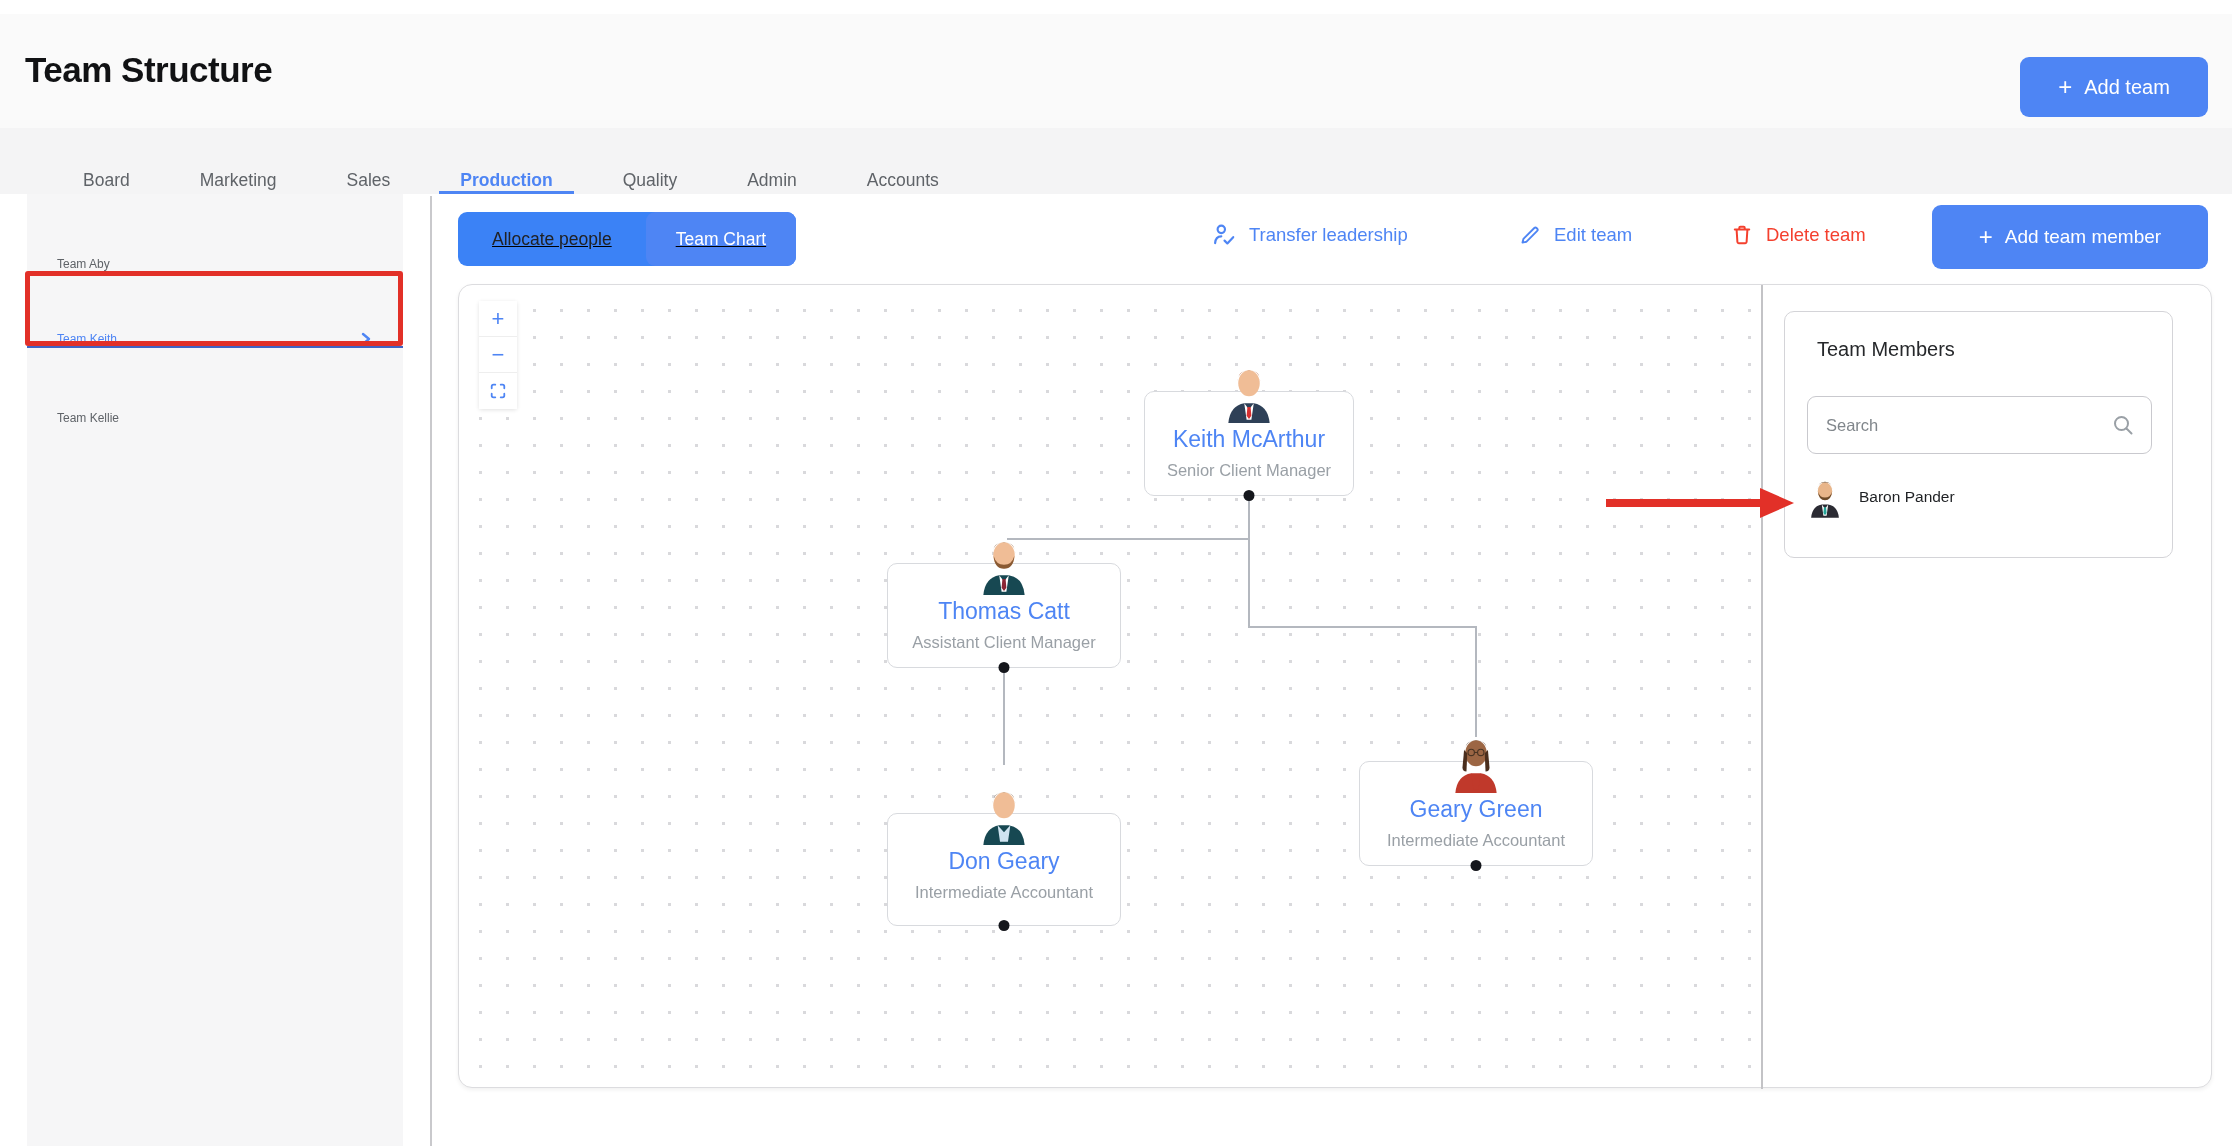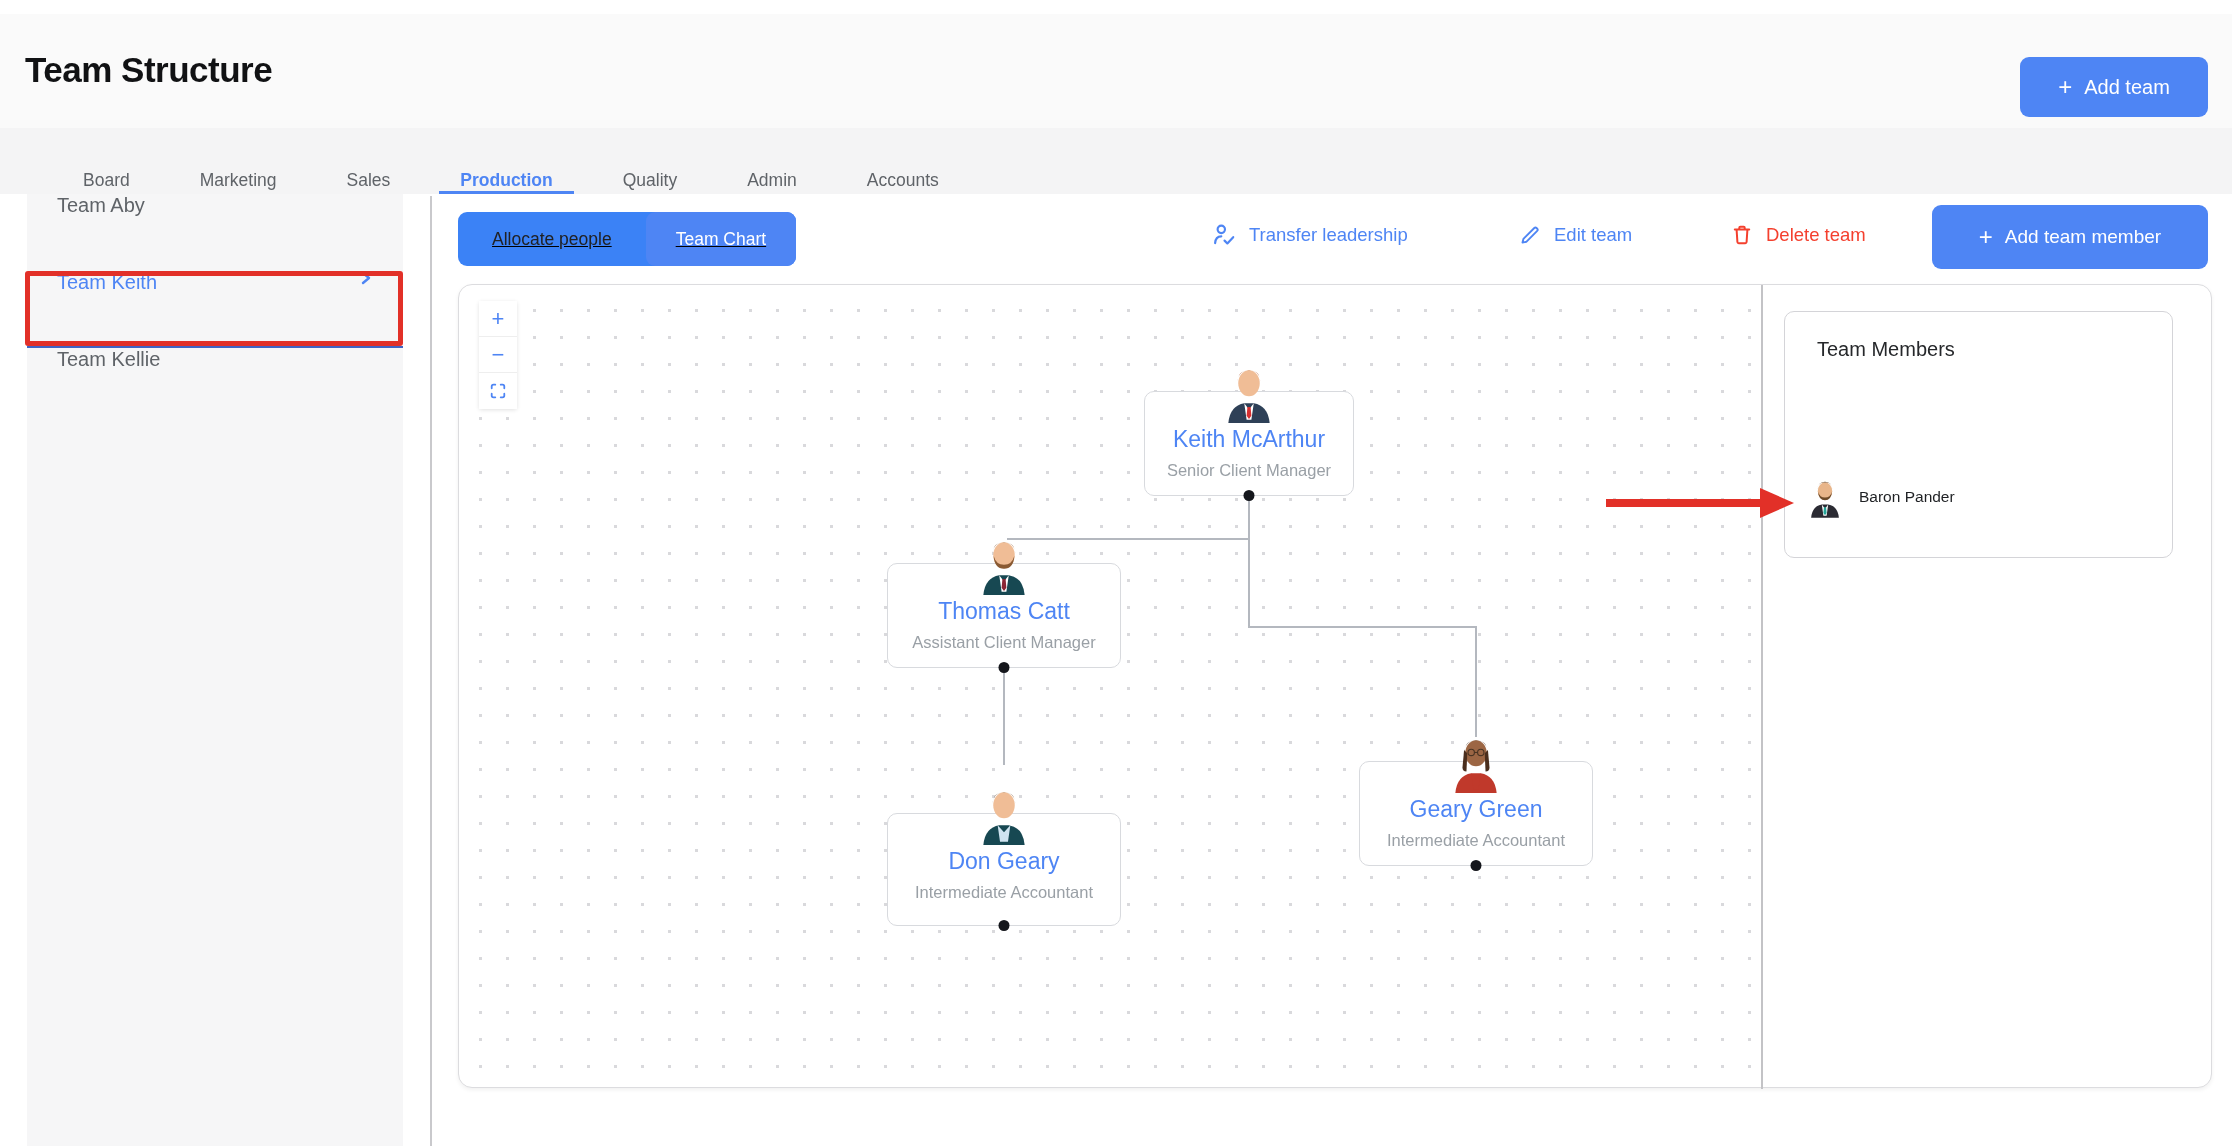--- a/index.html
+++ b/index.html
@@ -13,21 +13,21 @@
   .add-team-btn{position:absolute;left:2020px;top:43px;width:188px;height:60px;font-size:20px;}
   .plus-glyph{font-size:24px;font-weight:400;line-height:1;}
 
   
   .tabbar{position:absolute;left:0;top:128px;width:2232px;height:66px;background:#f4f4f5;display:flex;align-items:flex-end;padding-left:62px;}
   .tab{display:flex;align-items:center;padding:0 21px;margin-right:28px;font-size:17.5px;color:#5f6368;border-bottom:3px solid transparent;cursor:pointer;}
   .tab.active{color:#4e85f4;font-weight:700;border-bottom-color:#4e85f4;}
 
   
   .sidebar{position:absolute;left:27px;top:194px;width:376px;height:952px;background:#f6f6f7;}
-  .side-item{position:relative;height:77px;display:flex;align-items:flex-start;padding:0 30px;font-size:20px;color:#5f6368;cursor:pointer;}
+  .side-item{position:relative;height:77px;display:flex;align-items:flex-end;padding:0 30px;font-size:12px;color:#5f6368;cursor:pointer;}
   .side-item.selected{color:#4e85f4;border-bottom:2px solid #4064c4;justify-content:space-between;}
   .side-chevron{width:14px;height:14px;}
   .v-divider{position:absolute;left:430px;top:196px;width:2px;height:950px;background:#c9c9cc;}
 
   
   .seg-control{position:absolute;left:458px;top:212px;height:54px;display:flex;align-items:stretch;background:#3b82f6;border-radius:9px;text-decoration:underline;}
   .seg{display:flex;align-items:center;justify-content:center;font-size:17.5px;cursor:pointer;}
   .seg.inactive{color:#202124;padding:0 34px;}
   .seg.active{background:#4e85f4;color:#fff;border-radius:9px;padding:0 30px;}
   .tool-link{position:absolute;top:214px;height:42px;display:flex;align-items:center;gap:12px;font-size:18.5px;color:#4e85f4;cursor:pointer;background:none;border:none;font-family:"Liberation Sans",sans-serif;}
@@ -266,20 +266,27 @@
         <div class="node-name">Don Geary</div>
         <div class="node-role">Intermediate Accountant</div>
         <div class="handle"></div>
       </div>
 
     </div>
   </div>
 
   <div class="members-panel">
     <div class="members-title">Team Members</div>
+    <div class="members-search">
+      <input type="text" placeholder="Search" style="">
+      <svg class="search-icon" width="24" height="24" viewBox="0 0 24 24">
+          <circle cx="10.5" cy="10.5" r="6.5" fill="none" stroke="#9aa0a6" stroke-width="2"></circle>
+          <path d="M15.5 15.5 L20.5 20.5" stroke="#9aa0a6" stroke-width="2" stroke-linecap="round"></path>
+        </svg>
+    </div>
     <div class="member-row">
       <svg class="avatar av-baron has-beard" viewBox="0 0 60 78">
         <path d="M4 78 Q6 56 24 53 L36 53 Q54 56 56 78 Z" fill="var(--suit)"></path>
         <path d="M24 53 L30 61 L36 53 L33 74 L27 74 Z" fill="var(--shirt)"></path>
         <path d="M28 58 L32 58 L33 69 L30 73 L27 69 Z" fill="var(--tie)"></path>
         <ellipse cx="30" cy="28" rx="13.5" ry="16.5" fill="var(--skin)"></ellipse>
         <path d="M16 26 C15 5 45 5 44 26 C44 15 38 12 30 12 C22 12 16 15 16 26 Z" fill="var(--hair)"></path>
         <path class="beard" d="M17 29 Q18 45 30 45 Q42 45 43 29 Q40 40 30 40 Q20 40 17 29 Z" fill="var(--hair)"></path>
         <g class="longhair" fill="var(--hair)">
             <path d="M15 24 L13 46 Q13 51 18 51 L19 28 Z"></path>

